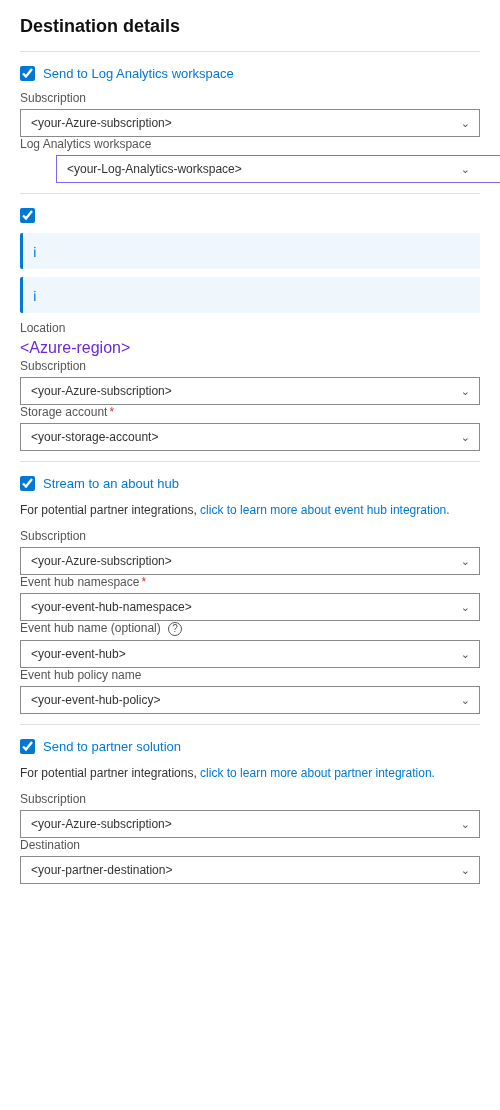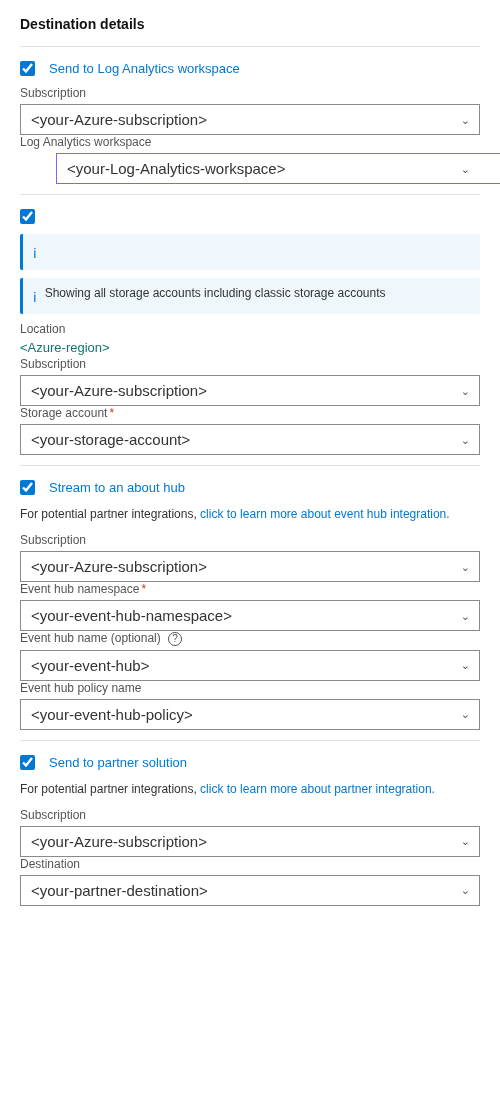--- a/index.html
+++ b/index.html
@@ -6,34 +6,34 @@
     body {
       font-family: 'Segoe UI', Arial, sans-serif;
       font-size: 13px;
       color: #333;
       background: #fff;
       width: 500px;
       min-height: 1110px;
       padding: 16px 20px;
     }
     .page-title {
-      font-size: 14px;
+      font-size: 18px;
       font-weight: 600;
       margin-bottom: 14px;
       color: #111;
     }
     .section-divider {
       border: none;
       border-top: 1px solid #e0e0e0;
       margin: 10px 0 14px 0;
     }
     .checkbox-row {
       display: flex;
       align-items: center;
-      gap: 14px;
+      gap: 8px;
       margin-bottom: 10px;
     }
     .checkbox-row input[type="checkbox"] {
       width: 15px;
       height: 15px;
       accent-color: #0078d4;
       cursor: pointer;
     }
     .checkbox-label {
       color: #0078d4;
@@ -51,21 +51,21 @@
     }
     .select-wrapper {
       position: relative;
       width: 100%;
     }
     .select-box {
       width: 100%;
       padding: 6px 32px 6px 10px;
       border: 1px solid #8a8a8a;
       background: #fff;
-      font-size: 15px;
+      font-size: 12px;
       color: #333;
       appearance: none;
       cursor: pointer;
       outline: none;
     }
     .select-box.active-border {
       border-color: #7b68ee;
       margin-left: 36px;
     }
     .chevron-icon {
@@ -92,22 +92,22 @@
     .info-icon {
       color: #0078d4;
       font-size: 14px;
       flex-shrink: 0;
       margin-top: 1px;
     }
     .info-section {
       margin: 10px 0 6px 0;
     }
     .location-value {
-      font-size: 13px;
-      color: #0f766e;
+      font-size: 16px;
+      color: #6d28d9;
       margin-bottom: 2px;
     }
     .link-text {
       color: #0078d4;
       text-decoration: none;
       cursor: pointer;
     }
     .partner-info {
       font-size: 12px;
       color: #333;
@@ -169,21 +169,20 @@
 <div class="checkbox-row">
   <input type="checkbox" checked="" id="chk-storage" style="">
 </div>
 
 <div class="info-section">
   <div class="info-box">
     <span class="info-icon">ℹ</span>
   </div>
   <div class="info-box">
     <span class="info-icon">ℹ</span>
-    <span>Showing all storage accounts including classic storage accounts</span>
   </div>
 </div>
 
 <div class="field-label">Location</div>
 <div class="location-value">&lt;Azure-region&gt;</div>
 
 <div class="field-label">Subscription</div>
 <div class="select-wrapper">
   <select class="select-box">
     <option value="&lt;your-Azure-subscription&gt;">&lt;your-Azure-subscription&gt;</option>

